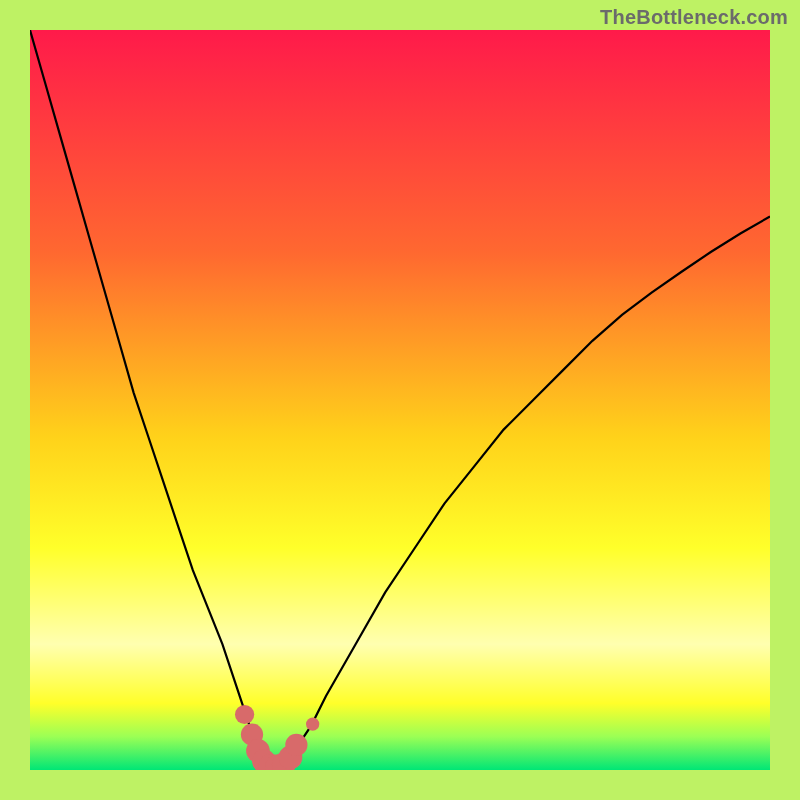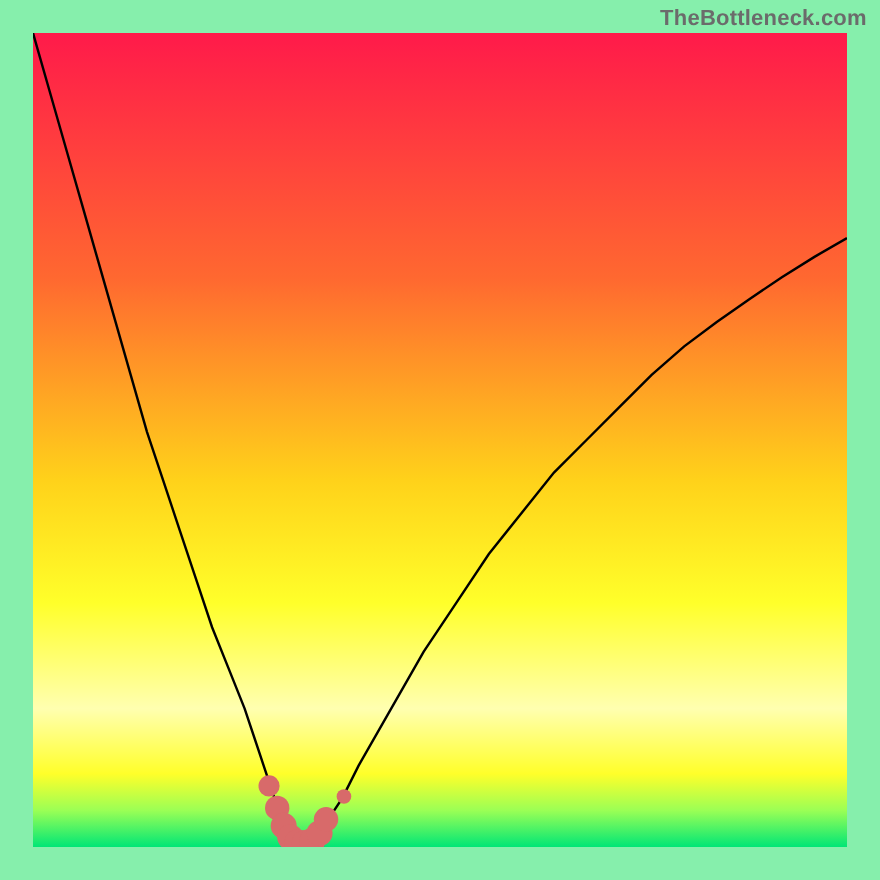--- a/index.html
+++ b/index.html
@@ -8,21 +8,21 @@
     width: 800px;
     height: 800px;
     background: #000;
     overflow: hidden;
     font-family: Arial, Helvetica, sans-serif;
   }
   .frame {
     position: absolute;
     left: 0; top: 0;
     width: 800px; height: 800px;
-    background: #86efac;
+    background: #bef264;
   }
   .plot-area {
     position: absolute;
     left: 30px;
     top: 30px;
     width: 740px;
     height: 740px;
   }
   .attribution {
     position: absolute;

